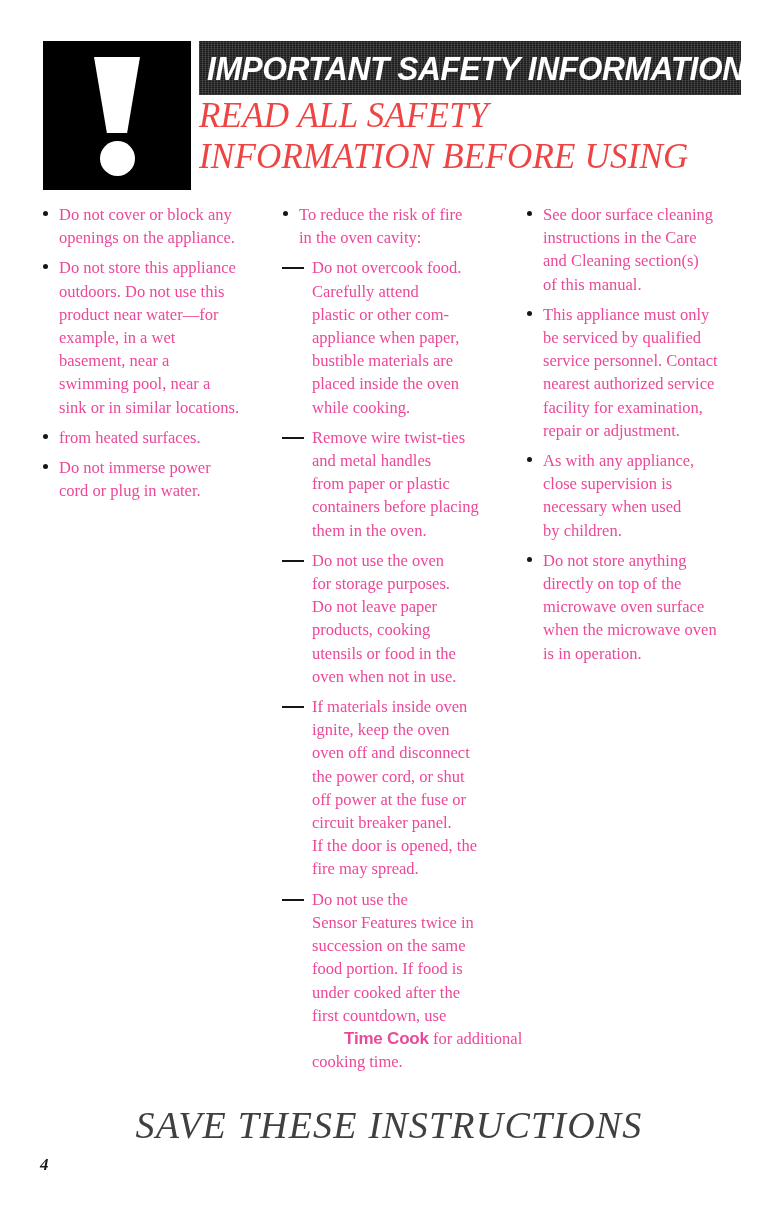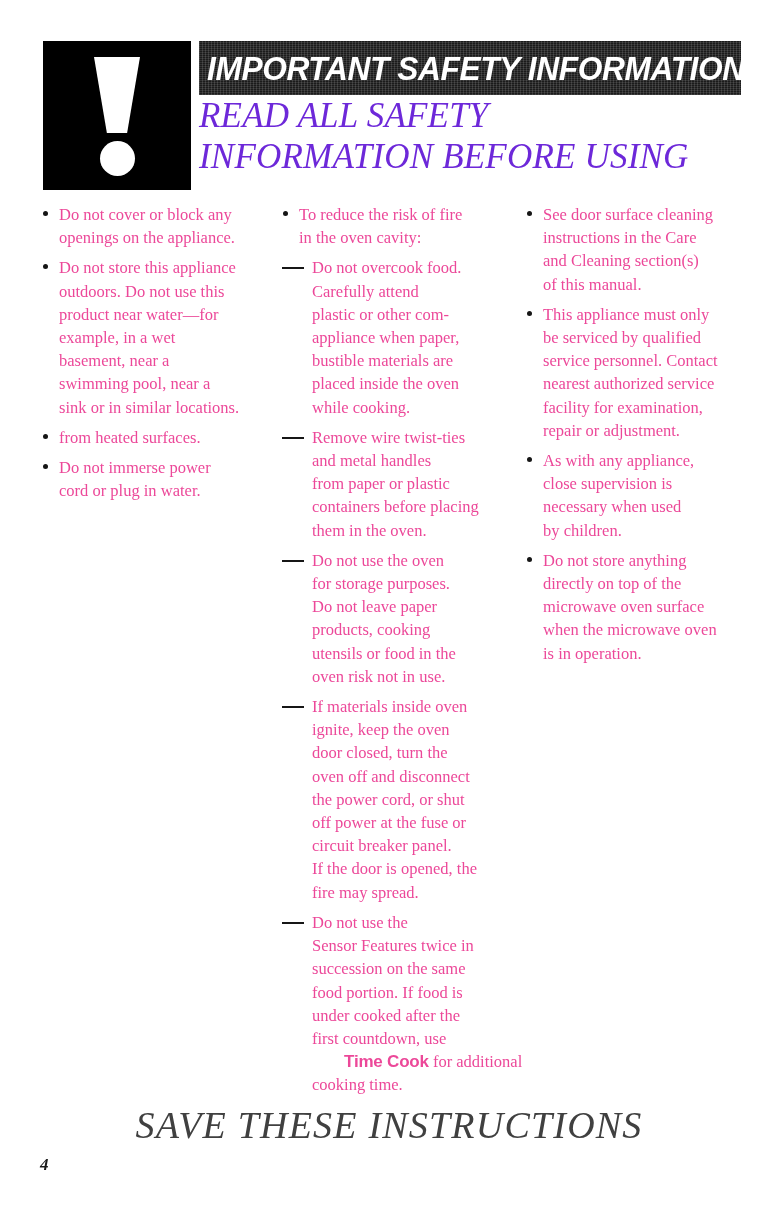--- a/index.html
+++ b/index.html
@@ -93,21 +93,21 @@
 
   .read-all {
     position: absolute;
     left: 156px;
     top: 54px;
     width: 560px;
     font-style: italic;
     font-size: 35px;
     line-height: 41px;
     letter-spacing: 0.2px;
-    color: #6d28d9;
+    color: #ef4444;
   }
   .read-all div { white-space: nowrap; }
 
   
   .columns {
     position: absolute;
     left: 0;
     top: 203px;
     width: 778px;
   }
@@ -273,29 +273,28 @@
           </span>
         </div>
         <div class="item dash">
           <span class="marker"></span>
           <span class="lines">
             <span class="ln">Do not use the oven</span>
             <span class="ln">for storage purposes.</span>
             <span class="ln">Do not leave paper</span>
             <span class="ln">products, cooking</span>
             <span class="ln">utensils or food in the</span>
-            <span class="ln">oven risk not in use.</span>
+            <span class="ln">oven when not in use.</span>
           </span>
         </div>
         <div class="item dash">
           <span class="marker"></span>
           <span class="lines">
             <span class="ln">If materials inside oven</span>
             <span class="ln">ignite, keep the oven</span>
-            <span class="ln">door closed, turn the</span>
             <span class="ln">oven off and disconnect</span>
             <span class="ln">the power cord, or shut</span>
             <span class="ln">off power at the fuse or</span>
             <span class="ln">circuit breaker panel.</span>
             <span class="ln">If the door is opened, the</span>
             <span class="ln">fire may spread.</span>
           </span>
         </div>
         <div class="item dash">
           <span class="marker"></span>

